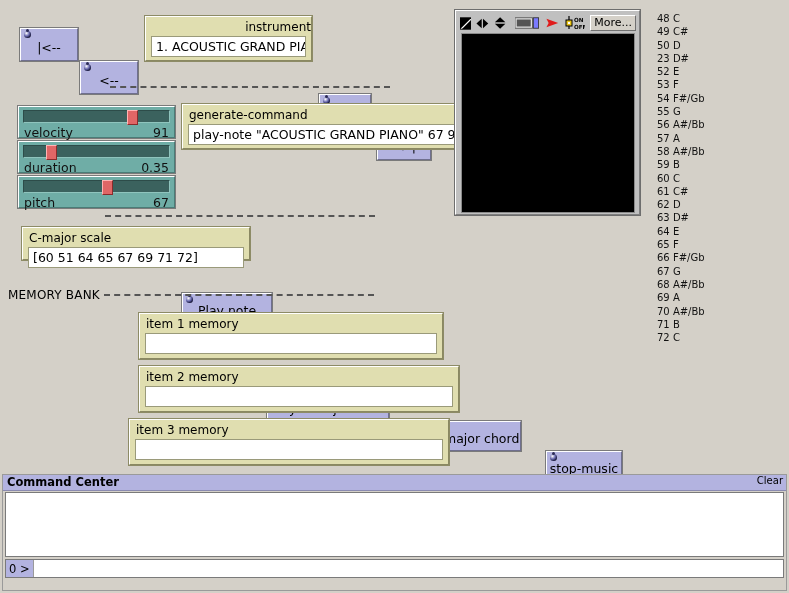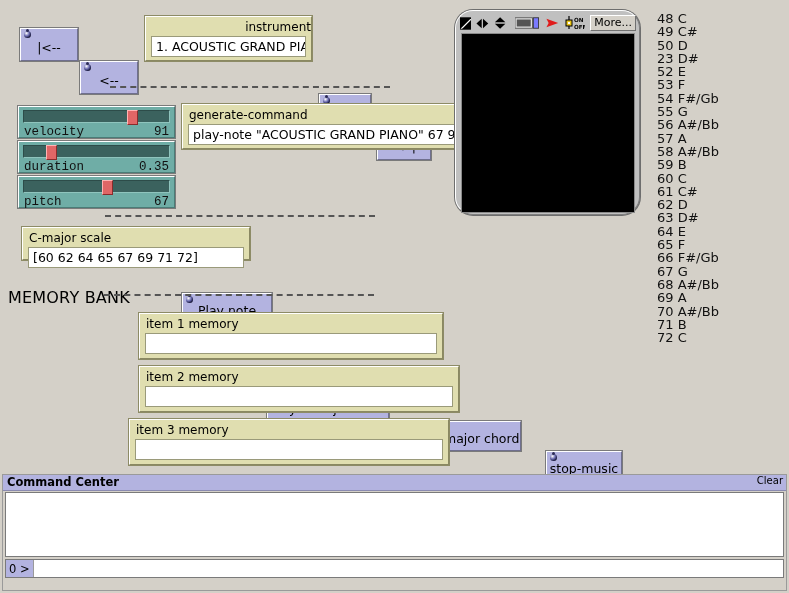--- a/index.html
+++ b/index.html
@@ -63,21 +63,20 @@
   }
 
   
   .sliderbox{
     background:#6fada6;
     border:1px solid #ffffff;
     border-right-color:#4a7d77;
     border-bottom-color:#4a7d77;
     box-shadow:0 0 0 1px #7a7a7a;
     padding:3px 4px 2px 4px;
-    font-family:Liberation Mono, monospace;
   }
   .strack{
     height:11px;
     background:#3b625e;
     border:1px solid #2d4c49;
     border-right-color:#8fc4bd;
     border-bottom-color:#8fc4bd;
     position:relative;
   }
   .sthumb{
@@ -106,21 +105,21 @@
   .cvbar{height:20px;display:flex;align-items:center;gap:5px;padding:2px 3px 0 4px;}
   .cvblack{background:#000;border:1px solid #8a8a8a;}
   .morebtn{
     background:#d4d0c8;border:1px solid #ffffff;
     border-right-color:#707070;border-bottom-color:#707070;
     font-size:11px;padding:1px 3px;color:#000;cursor:pointer;
     line-height:12px;
   }
 
   
-  .notes{font-size:13px;line-height:13.3px;color:#111;}
+  .notes{font-size:10px;line-height:13.3px;color:#111;}
 
   
   .cc{
     background:#d4d0c8;
     border:1px solid #9a9a9a;
   }
   .cchdr{
     background:#b3b3e0;
     height:15px;display:flex;align-items:flex-start;justify-content:space-between;
     padding:0 3px 0 4px;
@@ -137,21 +136,21 @@
   .ccprompt{
     display:flex;margin:2px 2px 2px 2px;height:17px;
     border:1px solid #7a7a7a;background:#fff;
   }
   .ccprompt .pfx{
     background:#b3b3e0;font-size:11.5px;padding:0 3px;
     display:flex;align-items:center;border-right:1px solid #9a9a9a;
   }
   .ccprompt .pin{flex:1;background:#fff;}
 
-  .memlabel{font-size:16px;letter-spacing:.2px;}
+  .memlabel{font-size:12px;letter-spacing:.2px;}
 </style>
 </head>
 <body>
 
 <div class="stage">
 
   <div class="mbtn abs" style="left:20px;top:28px;width:58px;height:33px;">
     <span class="halo"></span>
     <span class="lbl">|&lt;--</span>
   </div>
@@ -215,21 +214,21 @@
 
   <div class="mbtn abs" style="left:182px;top:161px;width:90px;height:30px;">
     <span class="halo"></span>
     <span class="lbl">Play note</span>
   </div>
 
   <div class="dash abs" style="left:105px;top:215px;width:270px;"></div>
 
   <div class="ypanel abs" style="left:22px;top:227px;width:228px;height:33px;">
     <div class="ytitle">C-major scale</div>
-    <div class="yinput">[60 62 64 65 67 69 71 72]</div>
+    <div class="yinput">[60 51 64 65 67 69 71 72]</div>
   </div>
 
   <div class="mbtn abs" style="left:267px;top:229px;width:122px;height:30px;">
     <span class="halo"></span>
     <span class="lbl">Play C-major scale</span>
   </div>
 
   <div class="mbtn abs" style="left:399px;top:229px;width:122px;height:30px;">
     <span class="halo"></span>
     <span class="lbl">Play C-major chord</span>
@@ -256,21 +255,21 @@
   <div class="ypanel abs" style="left:139px;top:366px;width:320px;height:46px;">
     <div class="ytitle">item 2 memory</div>
     <div class="yinput"></div>
   </div>
 
   <div class="ypanel abs" style="left:129px;top:419px;width:320px;height:46px;">
     <div class="ytitle">item 3 memory</div>
     <div class="yinput"></div>
   </div>
 
-  <div class="cvwrap abs" style="left:455px;top:10px;width:185px;height:205px;border-radius:18px;">
+  <div class="cvwrap abs" style="left:455px;top:10px;width:185px;height:205px;">
     <div class="cvbar">
 
       <svg width="13" height="13" viewBox="0 0 13 13">
         <rect x="0" y="0" width="13" height="13" fill="#fff" stroke="#000" stroke-width="1"></rect>
         <polygon points="0,0 13,0 0,13" fill="#000"></polygon>
         <polygon points="13,13 13,2 2,13" fill="#000"></polygon>
       </svg>
 
       <svg width="15" height="13" viewBox="0 0 15 13">
         <polygon points="6.5,1 6.5,12 0.5,6.5" fill="#000"></polygon>

